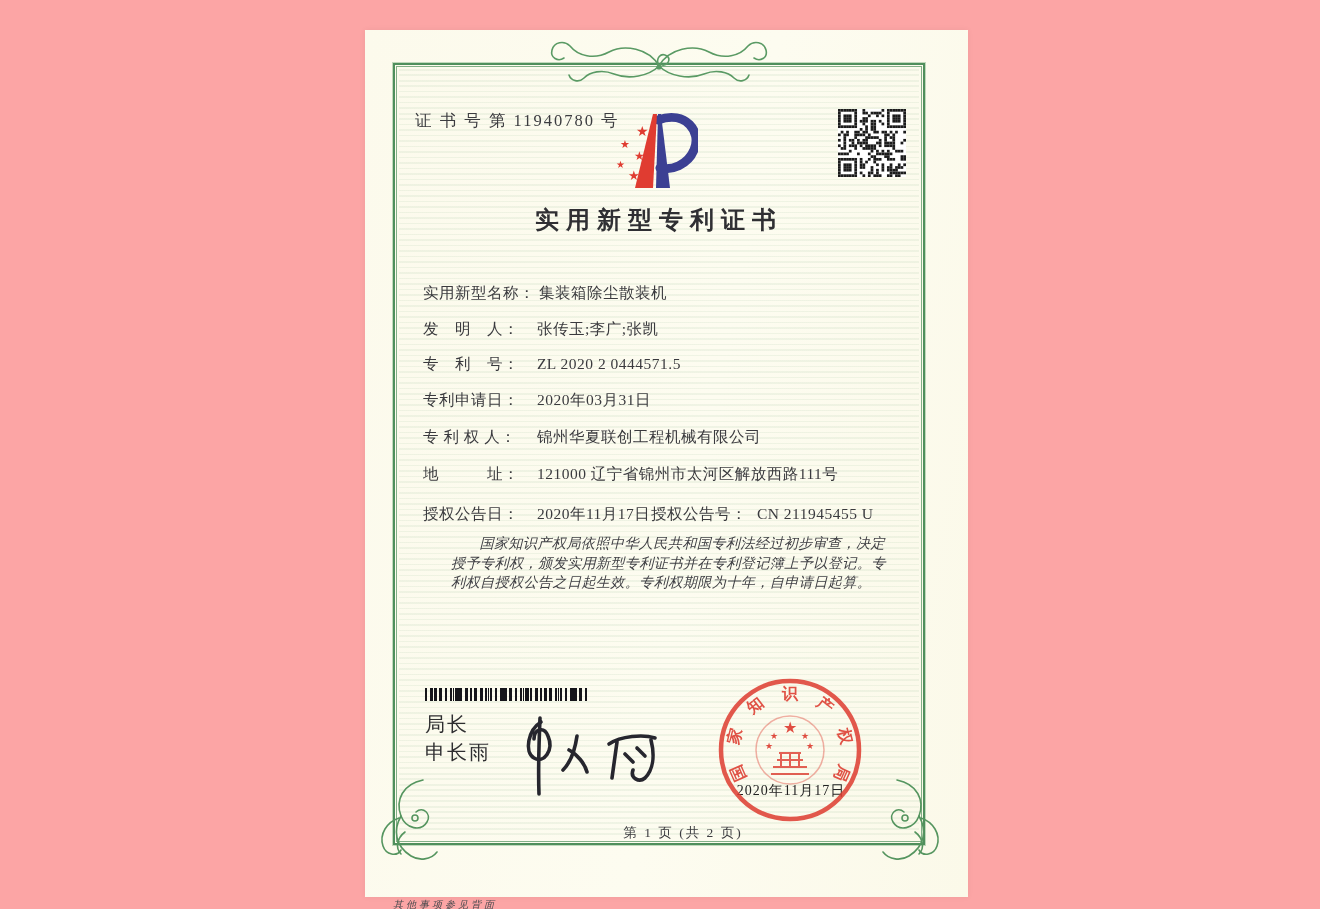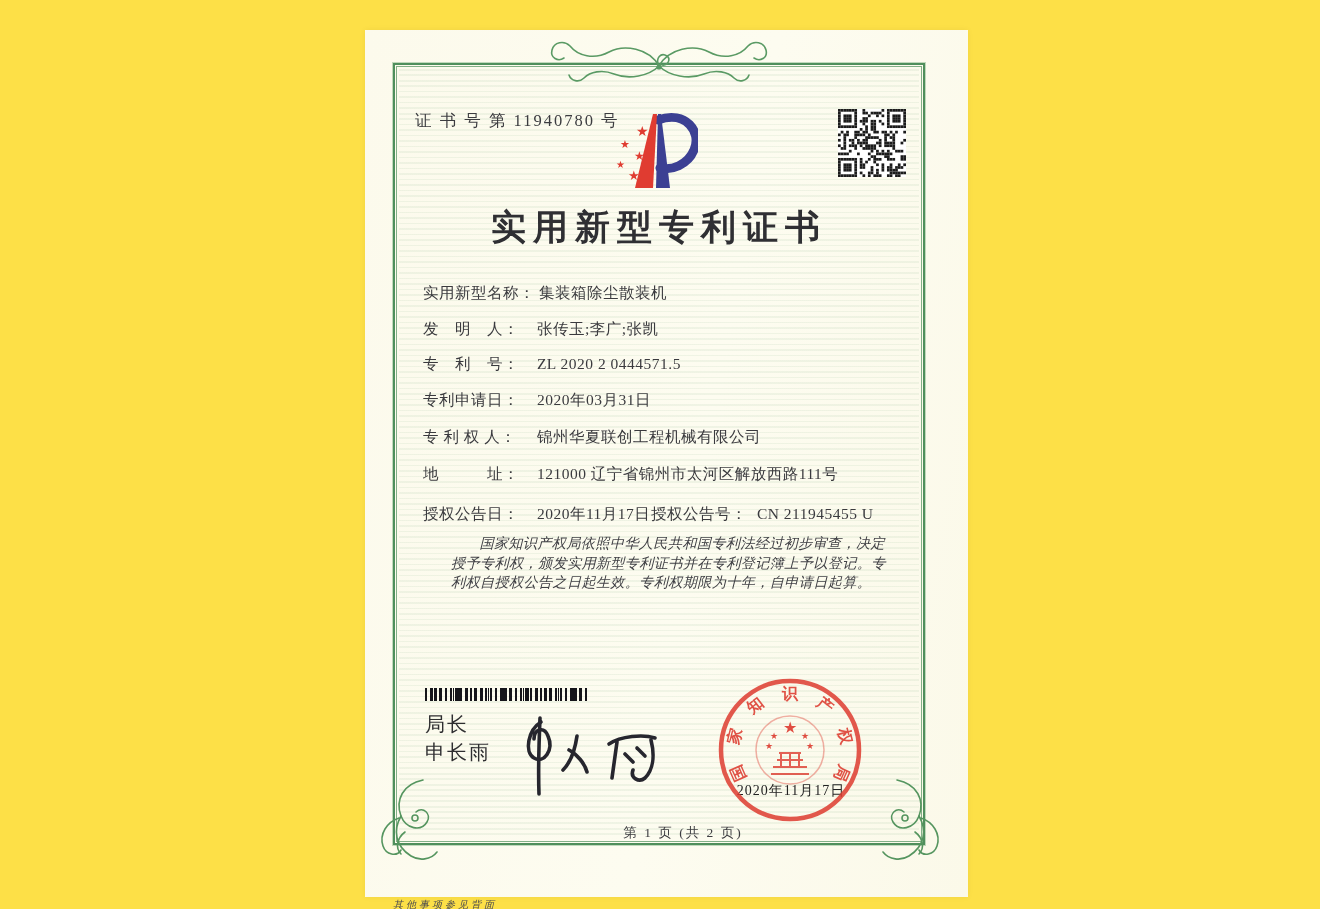--- a/index.html
+++ b/index.html
@@ -6,41 +6,41 @@
     --paper:#fdfbee;
     --green:#4f8f5c;
     --green-lt:#8fbb92;
     --seal-red:#dd3b2f;
     --logo-blue:#3c4093;
     --logo-red:#e03c31;
     --ink:#38383a;
   }
   *{margin:0;padding:0;box-sizing:border-box;}
   body{background:#ffffff;font-family:"Liberation Serif",serif;color:var(--ink);}
-  .canvas{position:relative;width:1320px;height:909px;background:#fde047;overflow:hidden;text-decoration:underline;}
+  .canvas{position:relative;width:1320px;height:909px;background:#fca5a5;overflow:hidden;text-decoration:underline;}
   .paper{
     position:absolute;left:365px;top:30px;width:603px;height:867px;
     background:linear-gradient(100deg,#fcfaec 0%,#fdfcf0 55%,#fbf9e9 100%);
     box-shadow:0 0 6px rgba(0,0,0,0.06);
   }
   .frame{
     position:absolute;left:28px;top:33px;width:532px;height:782px;
     border:2px solid var(--green);
     box-shadow:0 0 0 1px rgba(143,187,146,0.55);
   }
   .frame::after{content:'';position:absolute;inset:1px;border:1px solid rgba(90,150,100,0.75);}
   .frame::before{content:'';position:absolute;inset:4px;
     background:repeating-linear-gradient(180deg,rgba(120,170,125,0.10) 0 1.5px,transparent 1.5px 5.5px);
     pointer-events:none;}
   .ornament{position:absolute;color:var(--green);}
   .cert-no{position:absolute;left:50px;top:80px;font-size:16.5px;letter-spacing:2px;color:#3c3c40;}
   .logo{position:absolute;left:243px;top:74px;width:90px;height:92px;}
   .qr{position:absolute;left:473px;top:79px;width:68px;height:68px;background:#fff;}
   .title{position:absolute;left:28px;top:174px;width:532px;text-align:center;
-    font-size:35px;letter-spacing:7px;font-weight:600;color:#2f2f33;}
+    font-size:24px;letter-spacing:7px;font-weight:600;color:#2f2f33;}
   .fields{position:absolute;left:58px;top:0;width:490px;font-size:15.5px;color:#3a3a3e;}
   .field-row{position:absolute;left:0;white-space:nowrap;}
   .field-label{display:inline-block;min-width:110px;letter-spacing:0.5px;}
   .field-value{letter-spacing:0.5px;text-align:right;}
   .grant-col2{position:absolute;left:228px;top:0;white-space:nowrap;}
   .paragraphs{position:absolute;left:58px;top:504px;width:474px;
     font-size:14.2px;line-height:19.6px;color:#3f3f44;font-style:italic;letter-spacing:0.3px;}
   .paragraphs p{text-indent:2em;margin-left:28px;}
   .barcode{position:absolute;left:60px;top:658px;width:163px;height:13px;
     background:

